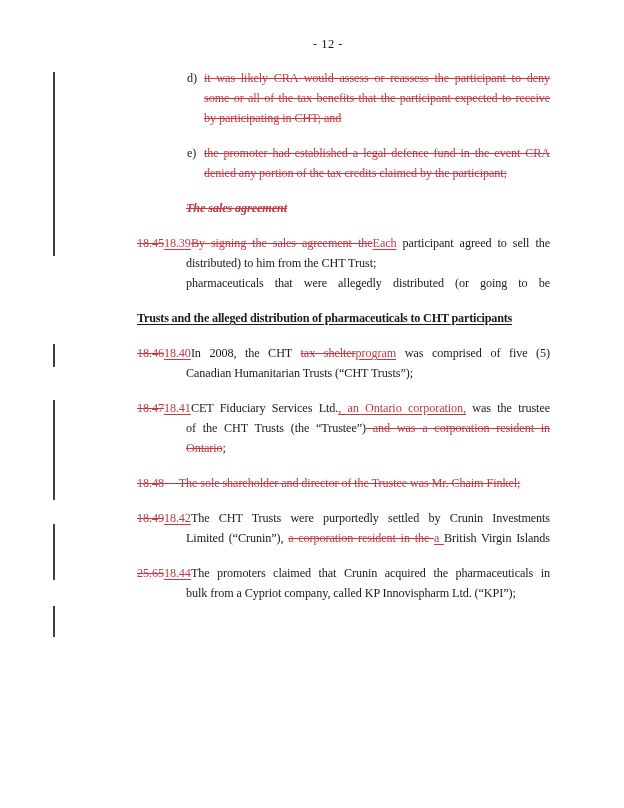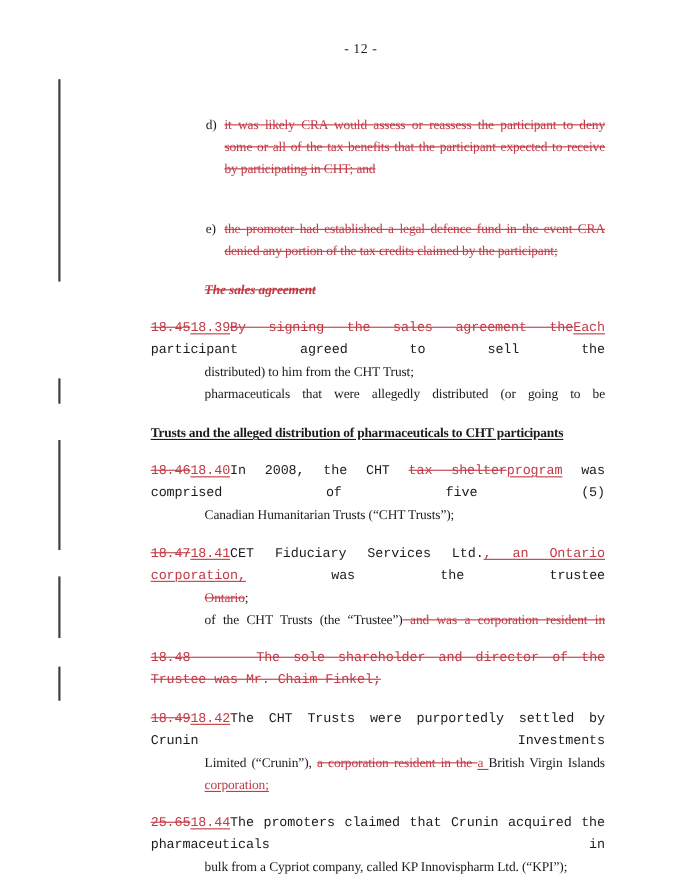--- a/index.html
+++ b/index.html
@@ -34,25 +34,25 @@
     left: 137px;
     top: 68px;
     width: 413px;
     font-size: 12.2px;
     line-height: 20px;
     letter-spacing: -0.1px;
   }
   .para { margin: 0 0 15px 0; }
   .line { text-align: justify; text-align-last: justify; }
   .line.last { text-align-last: left; }
-  .list-item { padding-left: 67px; margin-top: 35px; }
+  .list-item { padding-left: 67px; }
   .list-item .line:first-child { margin-left: -17px; }
   .item-label { display: inline-block; width: 17px; }
   .numbered { padding-left: 49px; }
-  .numbered .line:first-child { margin-left: -49px; font-family: Liberation Mono, monospace; }
+  .numbered .line:first-child { margin-left: -49px; }
   .subheading { padding-left: 49px; }
   .subheading .run-del { font-weight: bold; font-style: italic; }
   .heading { letter-spacing: -0.2px; }
   .heading .run-n {
     font-weight: bold;
     text-decoration: underline;
     text-underline-offset: 2px;
     text-decoration-thickness: 1px;
   }
   .run-n { color: #1b1b1b; }
@@ -100,30 +100,29 @@
       </div>
     <div class="para heading">
         <div class="line last"><span class="run-n">Trusts and the alleged distribution of pharmaceuticals to CHT participants</span></div>
       </div>
     <div class="para numbered">
         <div class="line"><span class="run-del">18.46</span><span class="run-ins">18.40</span><span class="run-n">In 2008, the CHT </span><span class="run-del">tax shelter</span><span class="run-ins">program</span><span class="run-n"> was comprised of five (5)</span></div>
         <div class="line last"><span class="run-n">Canadian Humanitarian Trusts (“CHT Trusts”);</span></div>
       </div>
     <div class="para numbered">
         <div class="line"><span class="run-del">18.47</span><span class="run-ins">18.41</span><span class="run-n">CET Fiduciary Services Ltd.</span><span class="run-ins">, an Ontario corporation,</span><span class="run-n"> was the trustee</span></div>
+        <div class="line"><span class="run-n">of the CHT Trusts (the “Trustee”)</span><span class="run-del"> and was a corporation resident in</span></div>
         <div class="line last"><span class="run-del">Ontario</span><span class="run-n">;</span></div>
-        <div class="line"><span class="run-n">of the CHT Trusts (the “Trustee”)</span><span class="run-del"> and was a corporation resident in</span></div>
       </div>
     <div class="para numbered">
         <div class="line last"><span class="run-del">18.48&nbsp;&nbsp;&nbsp;&nbsp;&nbsp;The sole shareholder and director of the Trustee was Mr. Chaim Finkel;</span></div>
       </div>
     <div class="para numbered">
         <div class="line"><span class="run-del">18.49</span><span class="run-ins">18.42</span><span class="run-n">The CHT Trusts were purportedly settled by Crunin Investments</span></div>
         <div class="line"><span class="run-n">Limited (“Crunin”), </span><span class="run-del">a corporation resident in the </span><span class="run-ins">a </span><span class="run-n">British Virgin Islands</span></div>
-        <div class="line last"><span class="run-ins">corporation;</span></div>
       </div>
     <div class="para numbered">
       </div>
     <div class="para numbered">
         <div class="line"><span class="run-del">25.65</span><span class="run-ins">18.44</span><span class="run-n">The promoters claimed that Crunin acquired the pharmaceuticals in</span></div>
         <div class="line last"><span class="run-n">bulk from a Cypriot company, called KP Innovispharm Ltd. (“KPI”);</span></div>
       </div>
   </div>
 </div>
 

